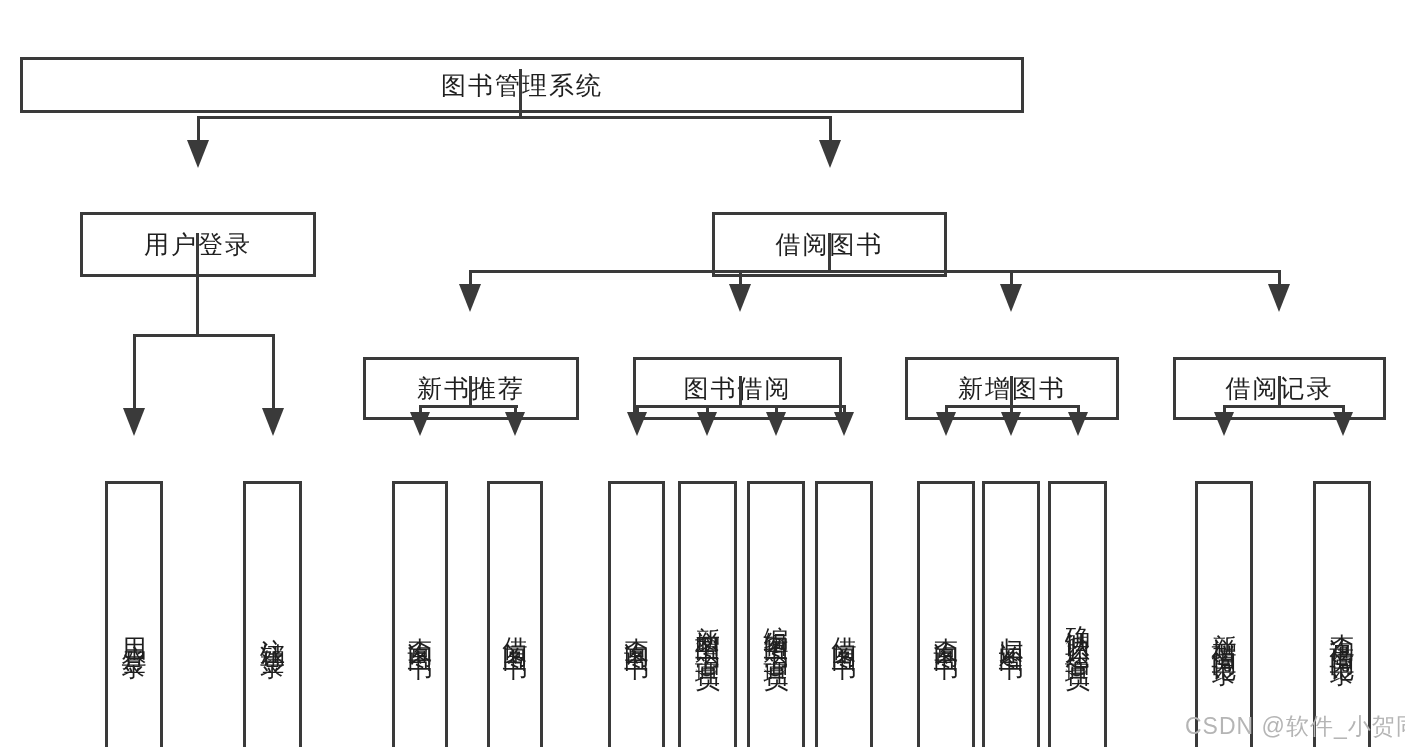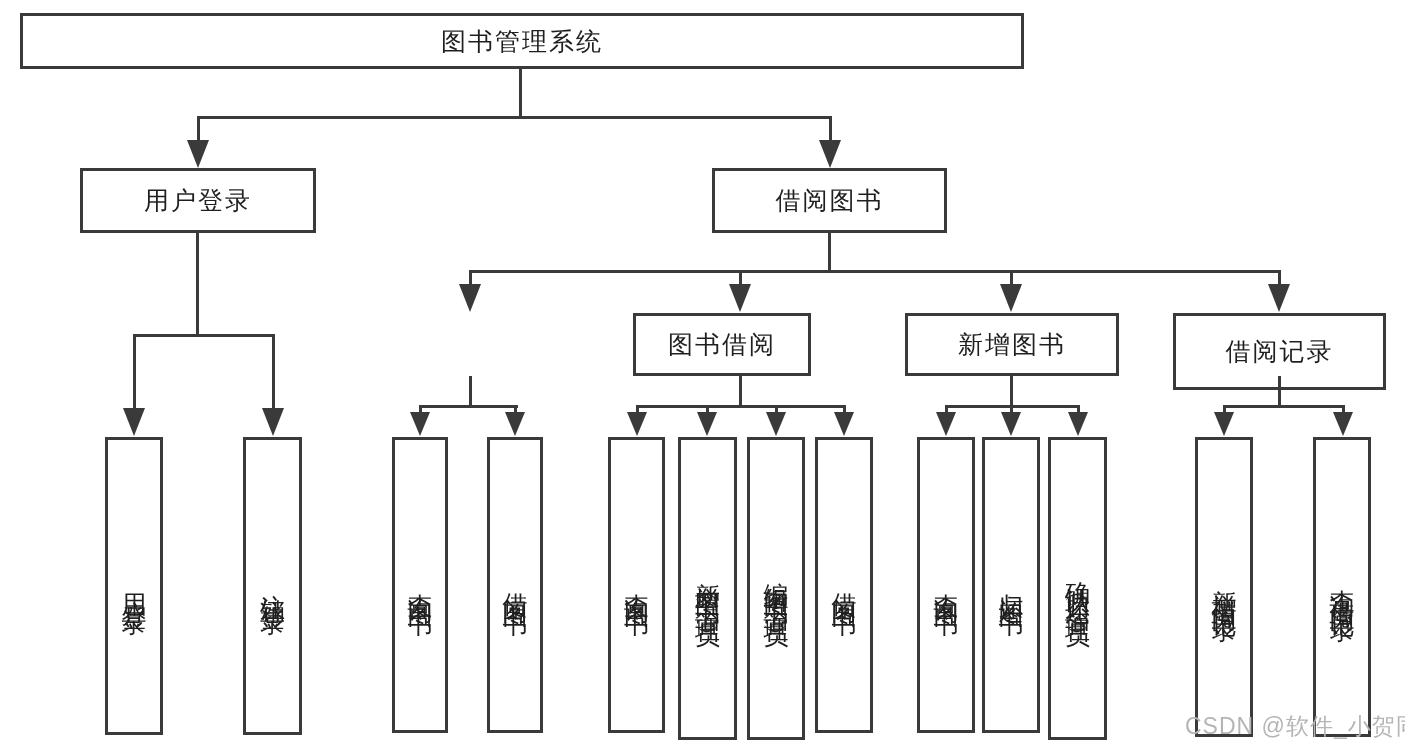--- a/index.html
+++ b/index.html
@@ -15,20 +15,21 @@
     background:#ffffff;
     border:3px solid #3a3a3a;
     box-sizing:border-box;
     display:flex;
     align-items:center;
     justify-content:center;
     font-size:25px;
     color:#1f1f1f;
     letter-spacing:2px;
     text-align:center;
+    margin-top:44px;
   }
   .vbox {
     writing-mode:vertical-rl;
     text-orientation:mixed;
     letter-spacing:6px;
     font-size:25px;
     line-height:1;
     padding:6px 0;
   }
   .vline { position:absolute; width:3px; background:#3a3a3a; }
@@ -81,23 +82,24 @@
   <div class="hline" style="left:469px; top:270px; width:812px;"></div>
   <div class="vline" style="left:469px; top:270px; height:16px;"></div>
   <div class="vline" style="left:739px; top:270px; height:16px;"></div>
   <div class="vline" style="left:1010px; top:270px; height:16px;"></div>
   <div class="vline" style="left:1278px; top:270px; height:16px;"></div>
   <div class="arr" style="left:459px; top:284px;"></div>
   <div class="arr" style="left:729px; top:284px;"></div>
   <div class="arr" style="left:1000px; top:284px;"></div>
   <div class="arr" style="left:1268px; top:284px;"></div>
 
-  <div class="box" style="left:633px; top:313px; width:178px; height:63px;">图书借阅</div>
+  <div class="box" style="left:363px; top:313px; width:216px; height:63px;">新书推荐</div>
+  <div class="box" style="left:633px; top:313px; width:209px; height:63px;">图书借阅</div>
   <div class="box" style="left:905px; top:313px; width:214px; height:63px;">新增图书</div>
-  <div class="box" style="left:1173px; top:313px; width:213px; height:77px;">借阅记录</div>
+  <div class="box" style="left:1173px; top:313px; width:213px; height:63px;">借阅记录</div>
 
   <div class="vline" style="left:469px; top:376px; height:31px;"></div>
   <div class="hline" style="left:419px; top:405px; width:99px;"></div>
   <div class="vline" style="left:419px; top:405px; height:11px;"></div>
   <div class="vline" style="left:514px; top:405px; height:11px;"></div>
   <div class="arr small" style="left:410px; top:412px;"></div>
   <div class="arr small" style="left:505px; top:412px;"></div>
 
   <div class="vline" style="left:739px; top:376px; height:31px;"></div>
   <div class="hline" style="left:636px; top:405px; width:210px;"></div>

